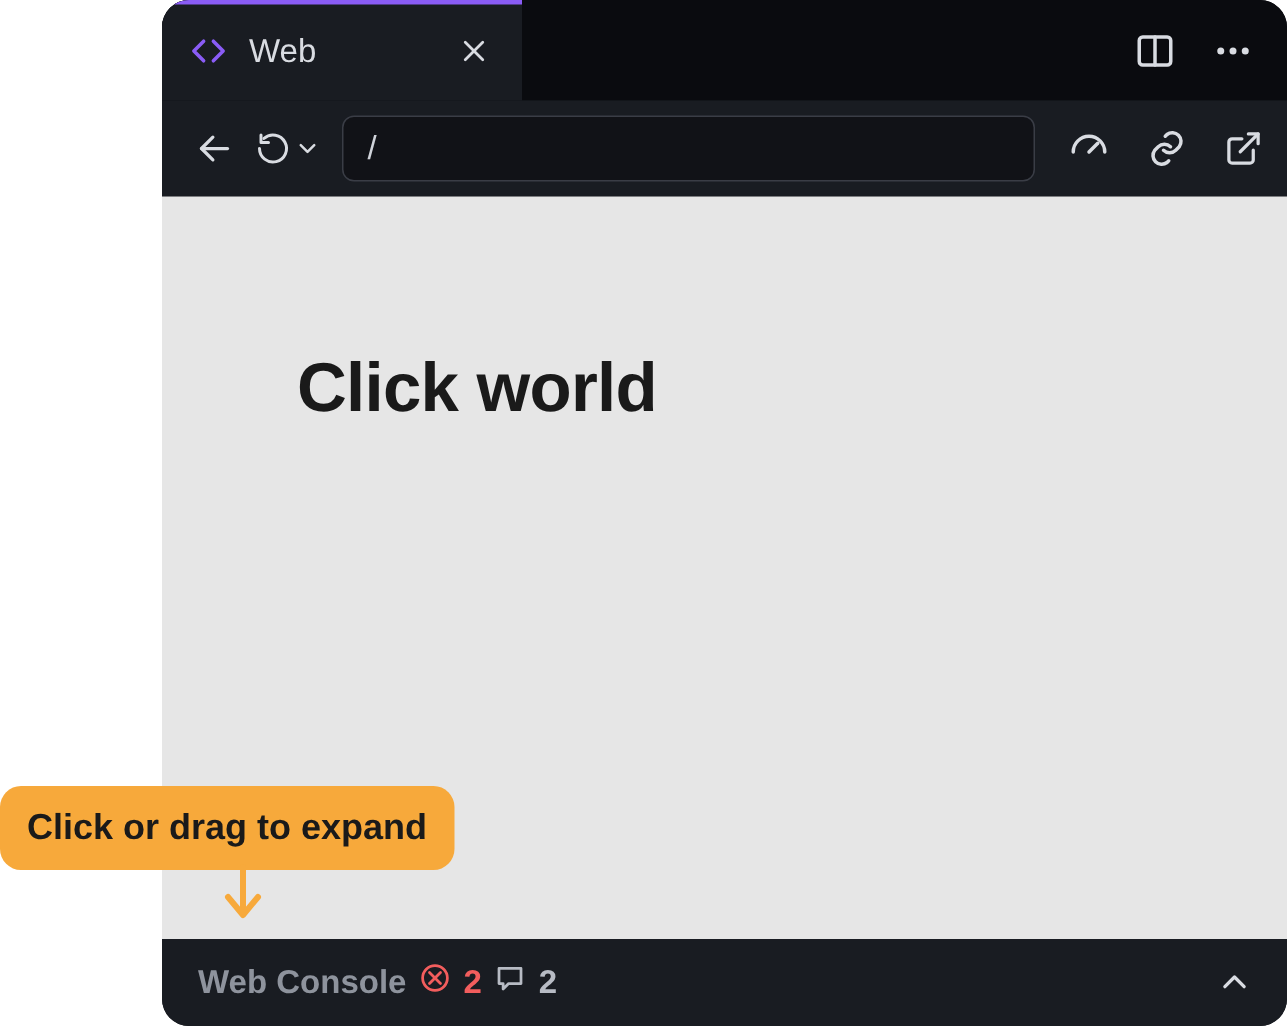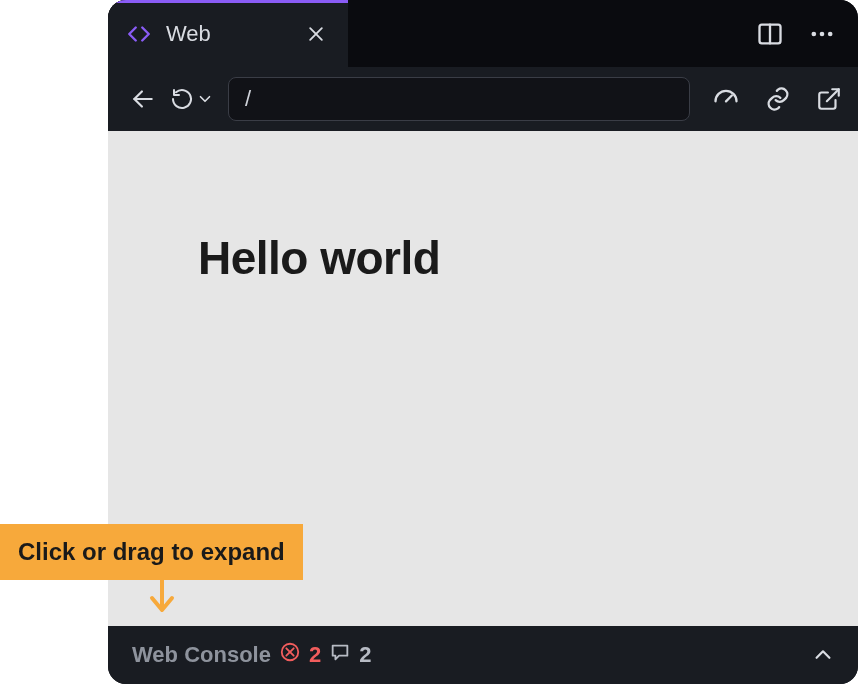--- a/index.html
+++ b/index.html
@@ -148,21 +148,21 @@
   .console-spacer { flex: 1; }
   .tooltip {
     position: absolute;
     left: 0;
     top: 524px;
     background: #f7a93b;
     color: #1a1a1a;
     font-size: 24px;
     font-weight: 600;
     padding: 14px 18px;
-    border-radius: 0;
+    border-radius: 14px;
     z-index: 10;
   }
   .tooltip-arrow {
     position: absolute;
     left: 148px;
     top: 576px;
     z-index: 10;
   }
 </style>
 </head>
@@ -246,21 +246,21 @@
         <svg width="26" height="26" viewBox="0 0 24 24" fill="none" stroke="#d9dce2" stroke-width="2" stroke-linecap="round" stroke-linejoin="round">
           <path d="M18 13v6a2 2 0 0 1-2 2H5a2 2 0 0 1-2-2V8a2 2 0 0 1 2-2h6"></path>
           <polyline points="15 3 21 3 21 9"></polyline>
           <line x1="10" y1="14" x2="21" y2="3"></line>
         </svg>
       </span>
     </div>
   </div>
 
   <div class="content">
-    <h1>Hello world</h1>
+    <h1>Click world</h1>
   </div>
 
   <div class="console-bar">
     <span class="console-title">Web Console</span>
     <span class="stat err">
       <span>
         <svg width="22" height="22" viewBox="0 0 24 24" fill="none" stroke="#f25d5d" stroke-width="2" stroke-linecap="round">
           <circle cx="12" cy="12" r="9"></circle>
           <line x1="8" y1="8" x2="16" y2="16"></line>
           <line x1="16" y1="8" x2="8" y2="16"></line>

